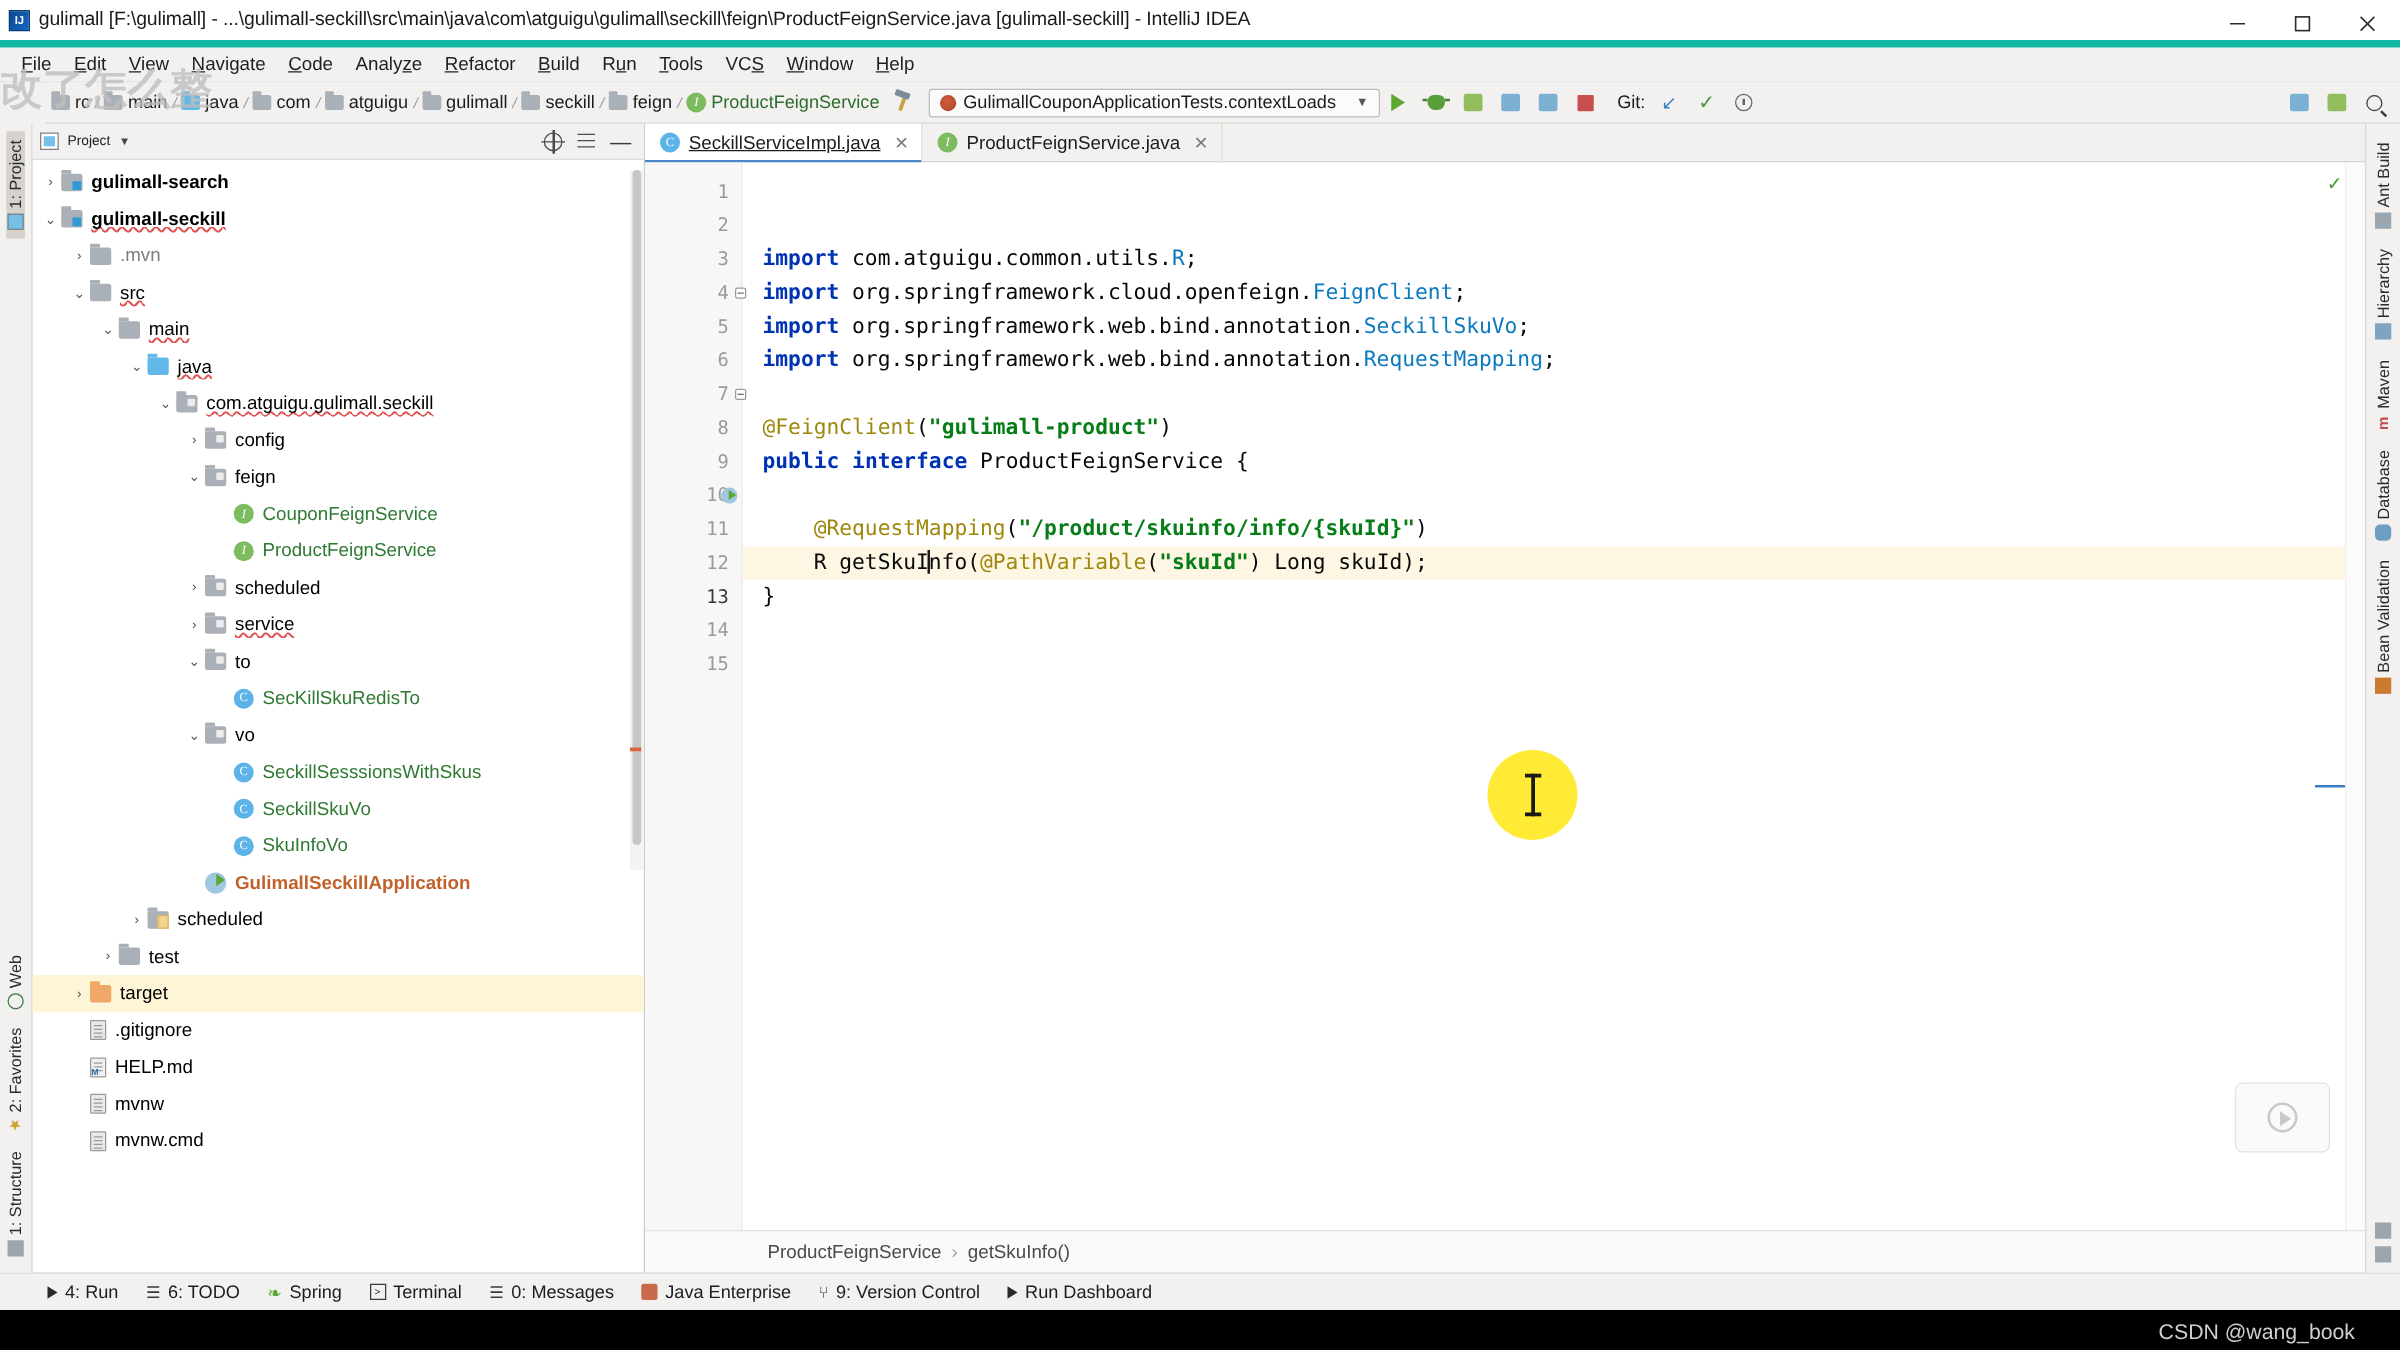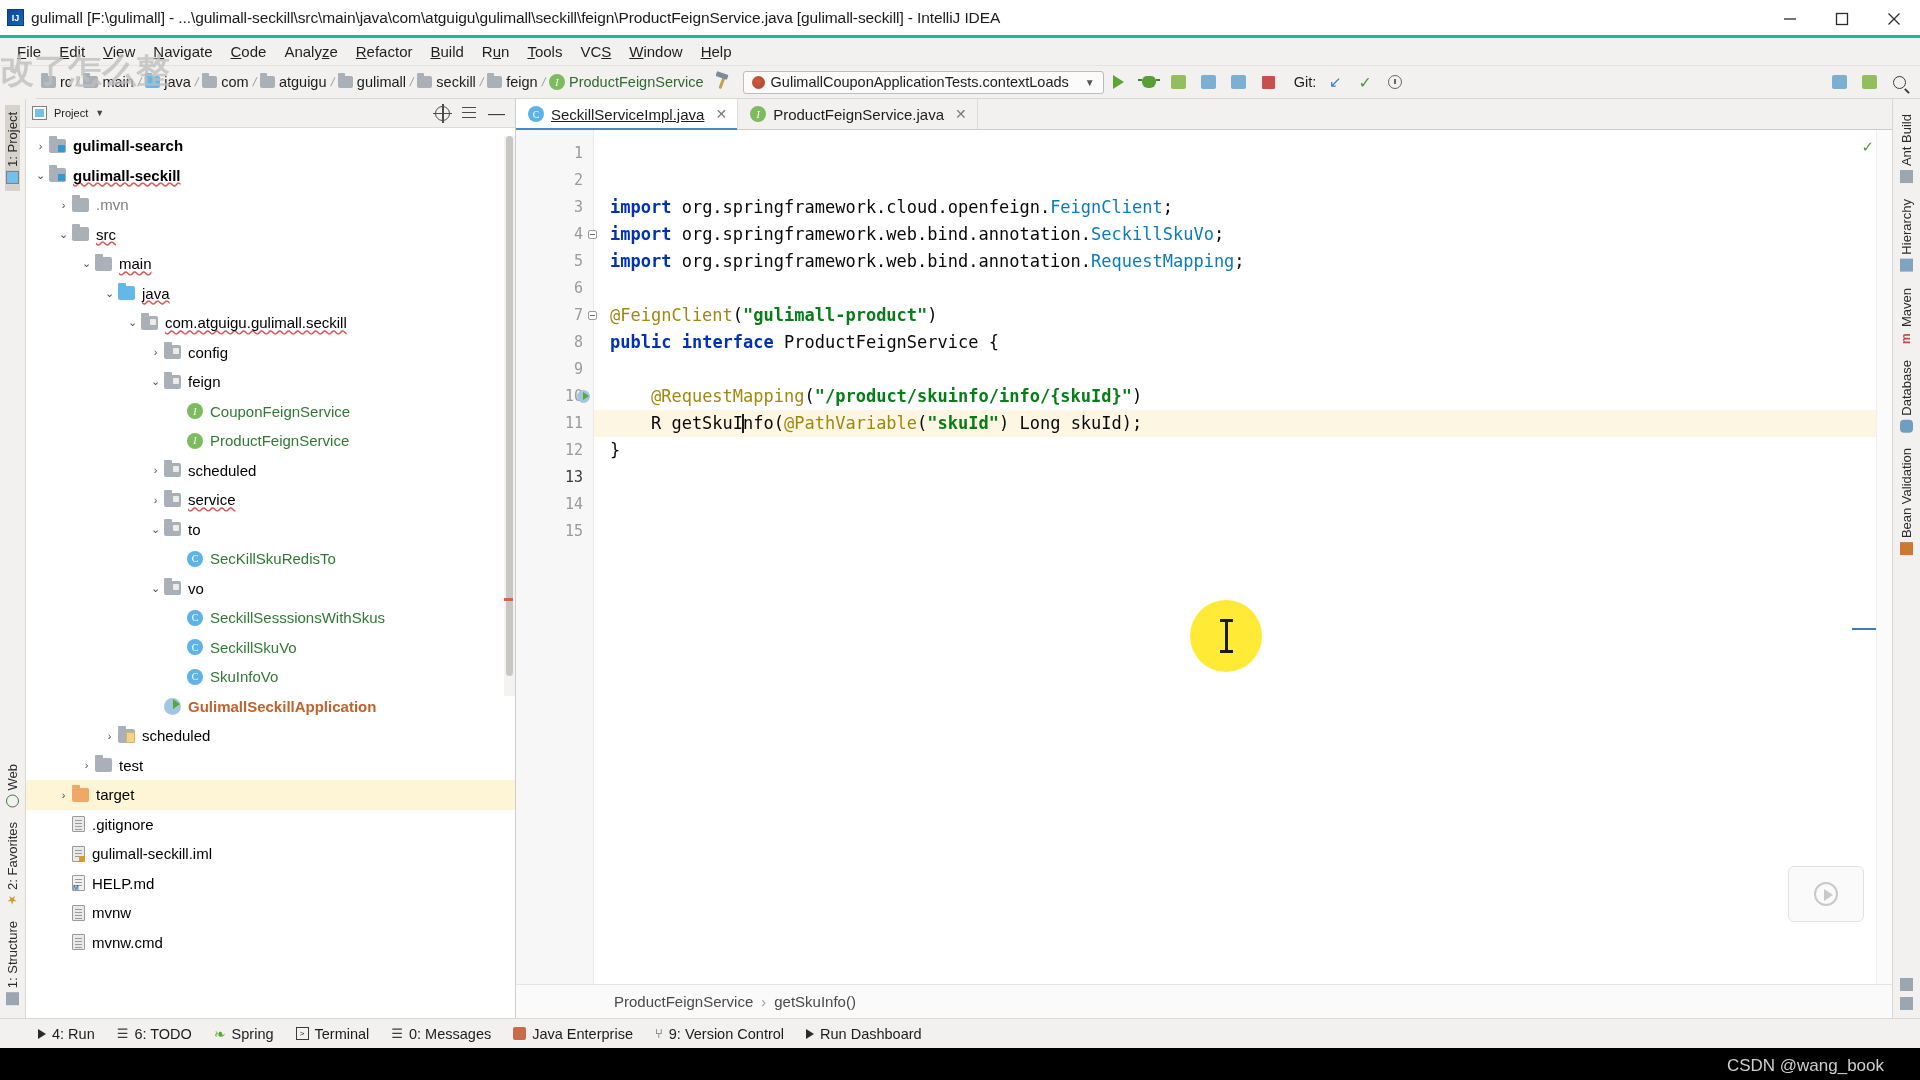--- a/index.html
+++ b/index.html
@@ -14,21 +14,21 @@
     width: 1920px; height: 1080px;
     background: #f2f1f0;
     display: flex; flex-direction: column;
   }
 
   
   .titlebar {
     height: 38px; flex: 0 0 38px;
     background: #ffffff;
     display: flex; align-items: center;
-    border-bottom: 3px solid #14b8a6;
+    border-bottom: 6px solid #14b8a6;
     position: relative;
   }
   .titlebar .ij-logo {
     width: 17px; height: 17px; margin-left: 7px; margin-right: 7px;
     background: linear-gradient(135deg,#0d4a8f 0%,#1565c0 100%);
     border: 1px solid #0b3c72;
     position: relative; flex: 0 0 auto;
   }
   .titlebar .ij-logo::after {
     content: "IJ";
@@ -786,29 +786,20 @@
           </div>
           <div class="trow" style="padding-left: 29px;">
             <span class="tw blank">›</span>
             <span class="file-ic">
               <i style="top:3px"></i>
               <i style="top:6px"></i>
               <i style="top:9px"></i>
               <i style="top:12px"></i>
             </span>
             <span class="tlabel">.gitignore</span>
-          </div>
-          <div class="trow" style="padding-left: 29px;">
-            <span class="tw blank">›</span>
-            <span class="file-ic iml">
-              <i style="top:3px"></i>
-              <i style="top:6px"></i>
-              <i style="top:9px"></i>
-            </span>
-            <span class="tlabel">gulimall-seckill.iml</span>
           </div>
           <div class="trow" style="padding-left: 29px;">
             <span class="tw blank">›</span>
             <span class="file-ic md">
               <i style="top:3px"></i>
               <i style="top:6px"></i>
               <i style="top:9px"></i>
             </span>
             <span class="tlabel">HELP.md</span>
           </div>
@@ -863,20 +854,21 @@
             <div class="gln">10<span class="run-gutter-ic"></span></div>
             <div class="gln">11</div>
             <div class="gln">12</div>
             <div class="gln cur">13</div>
             <div class="gln">14</div>
             <div class="gln">15</div>
           </div>
         <div class="code" id="code">
           <div class="cline"></div>
           <div class="cline"></div>
+          <div class="cline"><span class="kw">import</span> com.atguigu.common.utils.<span class="cls">R</span>;</div>
           <div class="cline"><span class="kw">import</span> org.springframework.cloud.openfeign.<span class="cls">FeignClient</span>;</div>
           <div class="cline"><span class="kw">import</span> org.springframework.web.bind.annotation.<span class="cls">SeckillSkuVo</span>;</div>
           <div class="cline"><span class="kw">import</span> org.springframework.web.bind.annotation.<span class="cls">RequestMapping</span>;</div>
           <div class="cline"></div>
           <div class="cline"><span class="ann">@FeignClient</span>(<span class="str">"gulimall-product"</span>)</div>
           <div class="cline"><span class="kw">public</span> <span class="kw">interface</span> ProductFeignService {</div>
           <div class="cline"></div>
           <div class="cline">    <span class="ann">@RequestMapping</span>(<span class="str">"/product/skuinfo/info/{skuId}"</span>)</div>
           <div class="cline hl">    R getSkuI<span class="caretbar"></span>nfo(<span class="ann">@PathVariable</span>(<span class="str">"skuId"</span>) Long skuId);</div>
           <div class="cline">}</div>

